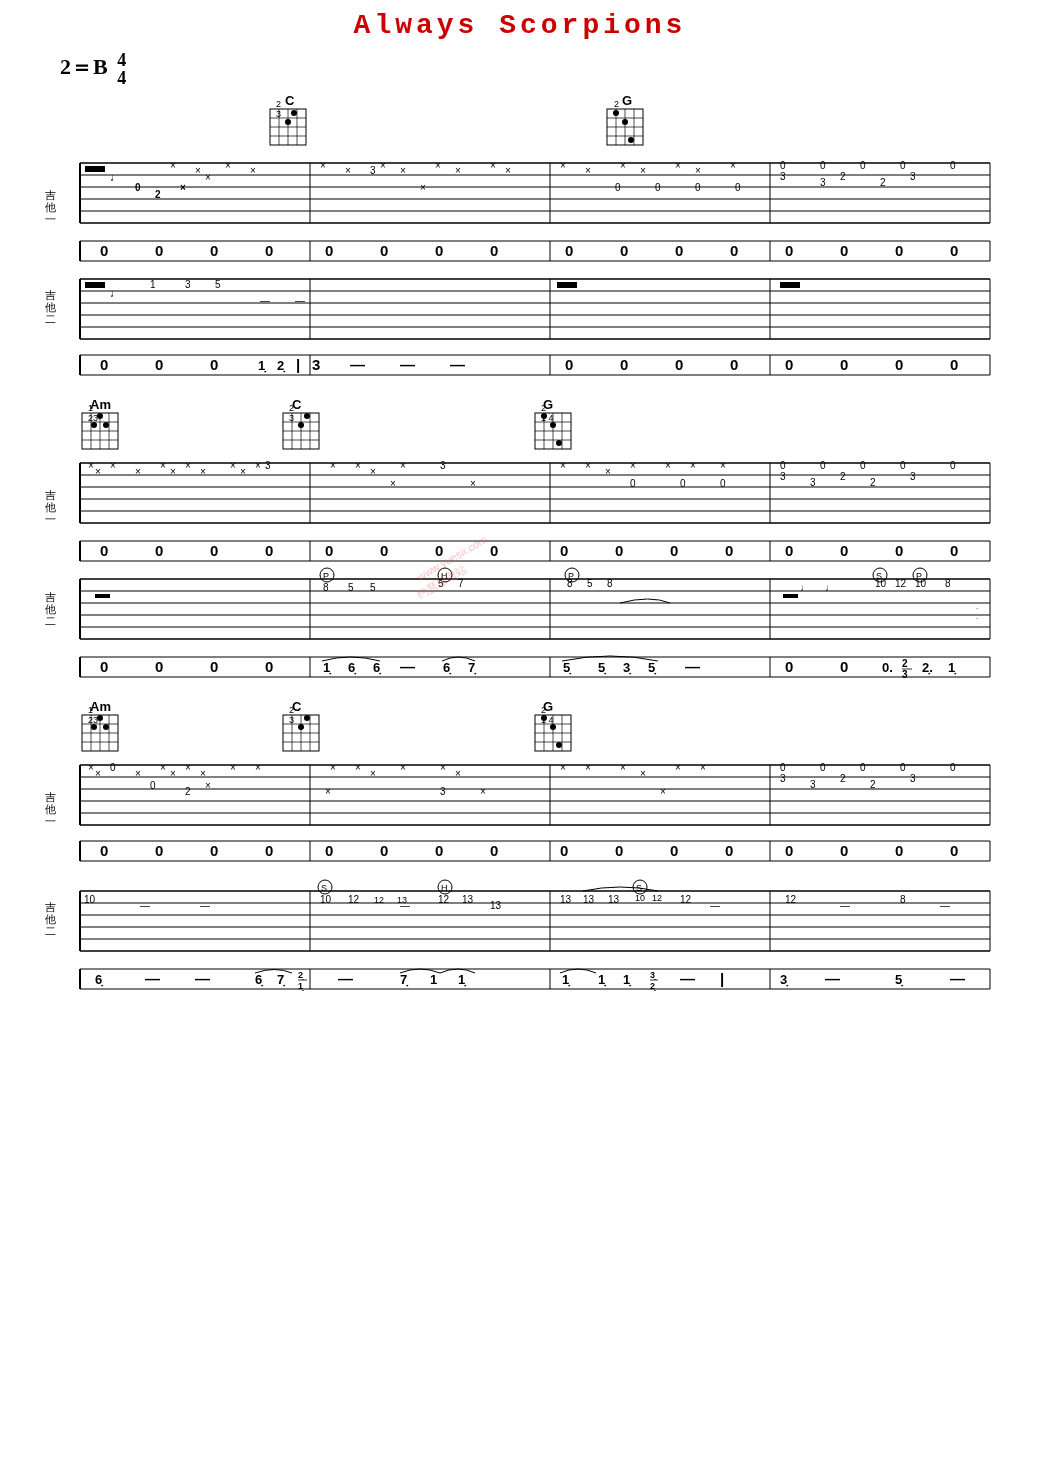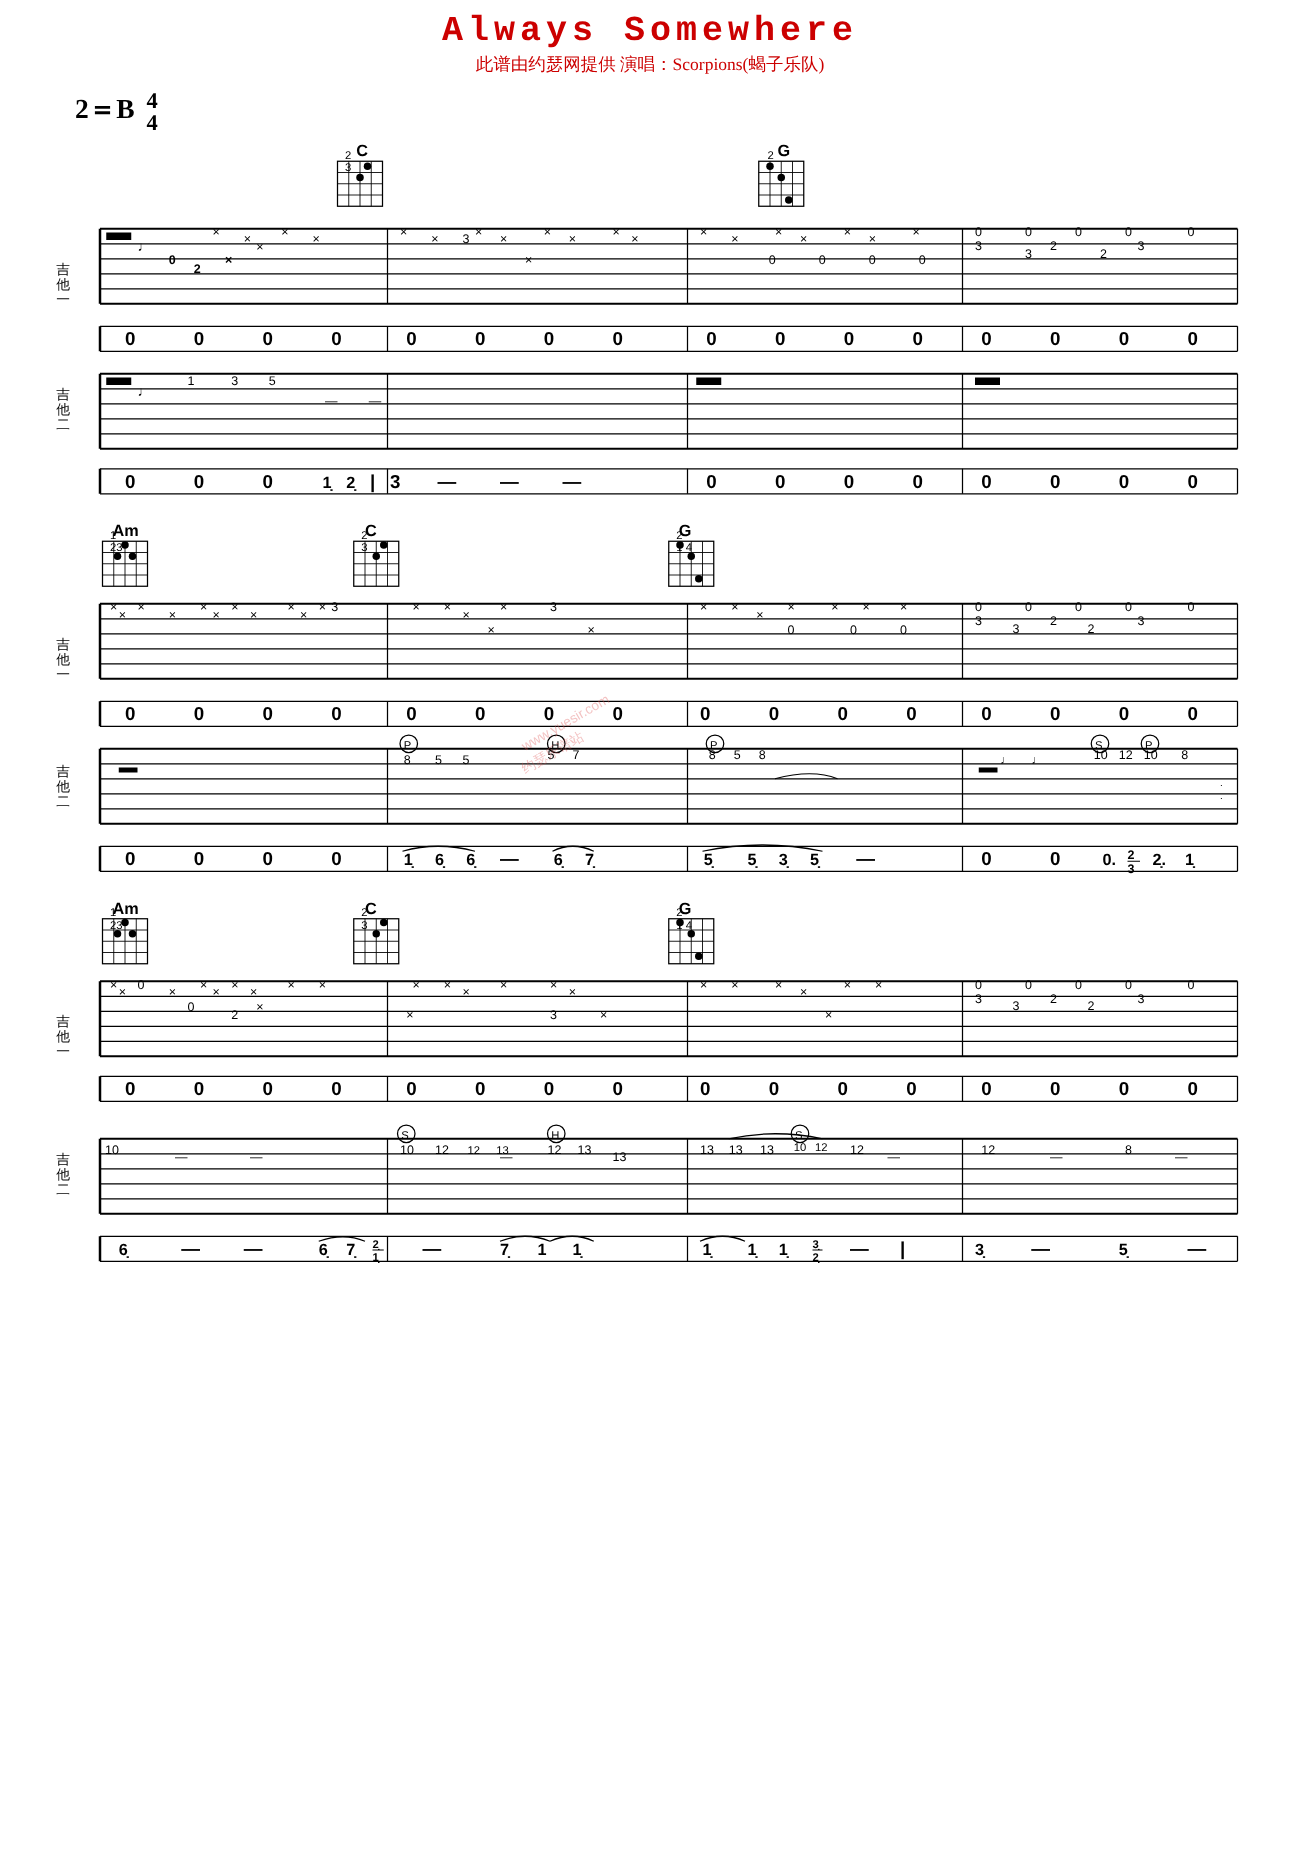--- a/index.html
+++ b/index.html
@@ -67,22 +67,21 @@
       display: block;
       margin: 0 auto;
     }
   </style>
 </head>
 <body>
 
 <div class="page-container">
 
   <div class="title-section">
-    <div class="main-title">Always  Somewhere</div>
-    <div class="subtitle">此谱由约瑟网提供   演唱：Scorpions(蝎子乐队)</div>
+    <div class="main-title">Always  Scorpions</div>
   </div>
 
   <div class="key-section">
     <span class="key-indicator">
       <span>2＝B</span>
       <span class="time-sig">
         <span>4</span>
         <span>4</span>
       </span>
     </span>

